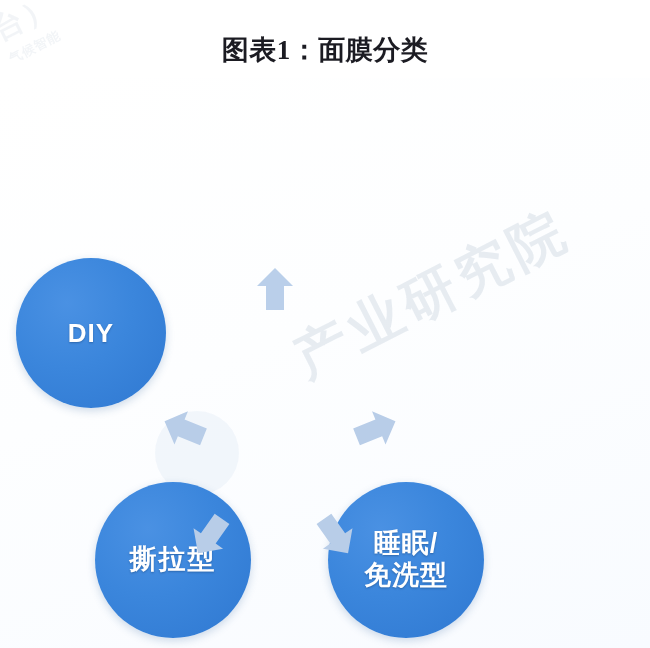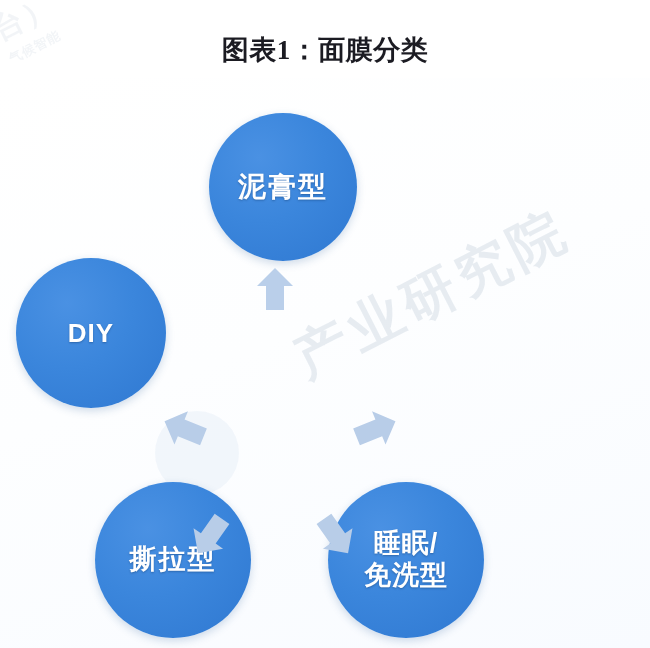--- a/index.html
+++ b/index.html
@@ -205,23 +205,20 @@
         <path d="M18 0 L36 18 L27 18 L27 42 L9 42 L9 18 L0 18 Z" fill="#b8cde8"></path>
       </svg>
     </div>
 
     <div class="arrow" id="arrow-downright">
       <svg width="36" height="42" viewBox="0 0 36 42">
         <path d="M18 0 L36 18 L27 18 L27 42 L9 42 L9 18 L0 18 Z" fill="#b8cde8"></path>
       </svg>
     </div>
 
-    <div class="node" id="node-top">
-      <span class="node-label">泥膏型</span>
-    </div>
 
 
     <div class="node" id="node-bottom-right">
       <span class="node-label">睡眠/
 免洗型</span>
     </div>
 
     <div class="node" id="node-left">
       <span class="node-label">DIY</span>
     </div>

